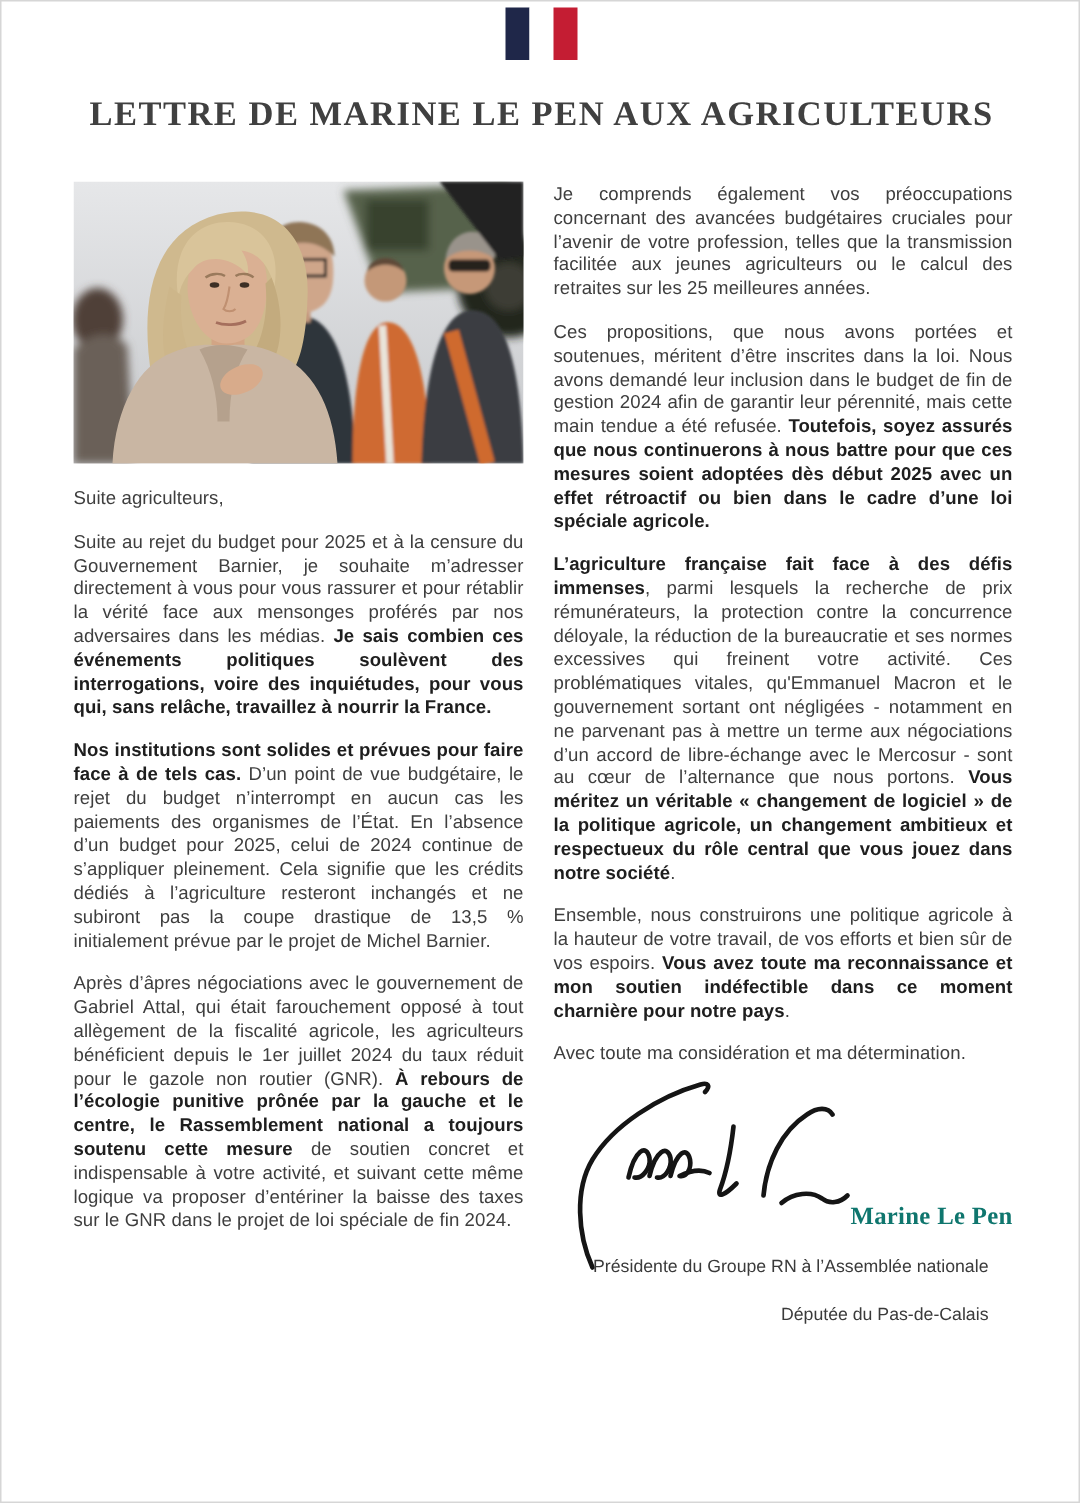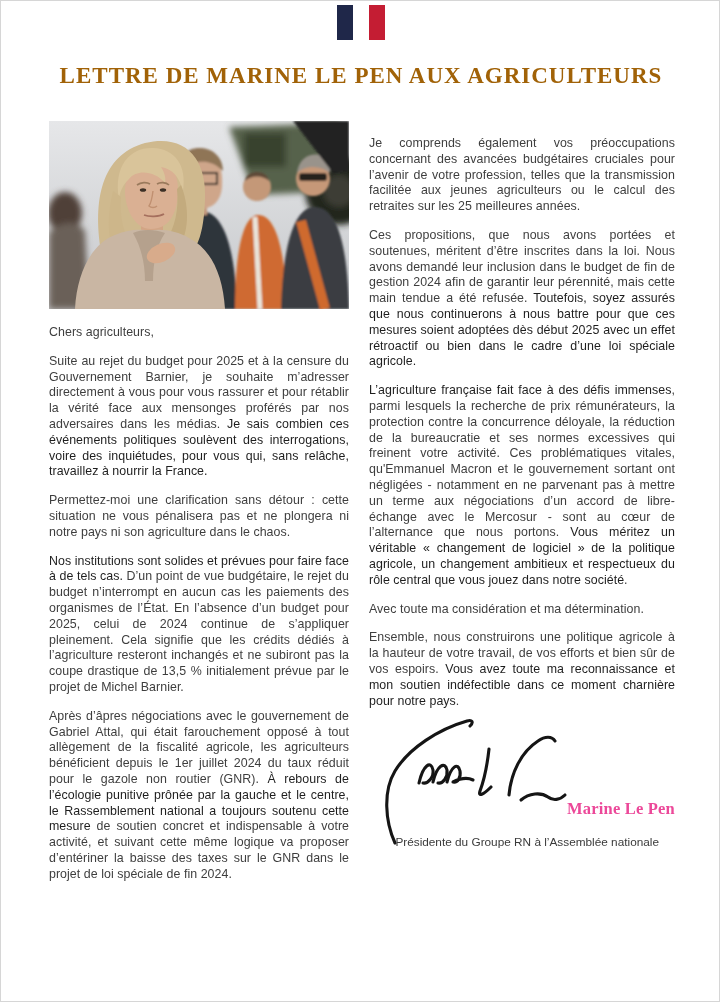--- a/index.html
+++ b/index.html
@@ -6,37 +6,37 @@
   #page{
     position:relative;width:720px;height:1002px;box-sizing:border-box;
     background:#ffffff;border:1px solid #d6d6d6;overflow:hidden;
     font-family:"Liberation Sans",sans-serif;
   }
   #flag{position:absolute;top:4px;left:336px;width:48px;height:35px;display:flex;}
   #flag .stripe{flex:1 1 0;}
   #title{
     position:absolute;top:62px;left:0;width:720px;margin:0;text-align:center;
     font-family:"Liberation Serif",serif;font-weight:700;font-size:23px;
-    letter-spacing:1px;color:#a16207;white-space:nowrap;
+    letter-spacing:1px;color:#404040;white-space:nowrap;
   }
   .col{position:absolute;top:120px;}
   #col-left{left:48px;width:300px;}
-  #col-right{left:368px;top:135px;width:306px;}
+  #col-right{left:368px;top:121px;width:306px;}
   .photo{width:300px;height:188px;display:block;margin:0 0 16px 0;}
   .para{
     margin:0;text-align:justify;font-size:12.4px;line-height:15.8px;
     color:#3e3e3e;letter-spacing:0.05px;
   }
   .para + .para{margin-top:13px;}
-  .para .b{font-weight:400;color:#1e1e1e;}
+  .para .b{font-weight:700;color:#1e1e1e;}
   .sig-svg{display:block;margin:6px 0 0 6px;}
   .sign-block{margin-top:-46px;text-align:right;position:relative;}
   .sign-name{
     font-family:"Liberation Serif",serif;font-weight:700;font-size:16.5px;
-    color:#ec4899;margin:0 0 3px 0;letter-spacing:0.2px;
+    color:#0f766e;margin:0 0 3px 0;letter-spacing:0.2px;
   }
   .sign-role{font-size:11.8px;line-height:15.5px;color:#3a3a3a;margin:16px;}
 </style>
 </head>
 <body>
 
 <div id="page">
 
   <div id="flag">
     <div class="stripe" id="st-blue" style="background: rgb(31, 39, 73);"></div>
@@ -100,48 +100,48 @@
         <path d="M104,70 C103,78 102,82 100,85 C102,87 106,87 108,85" stroke="#c09071" stroke-width="1.4" fill="none"></path>
         <path d="M95,94 C100,96 110,96 115,93" stroke="#a56f5d" stroke-width="1.8" fill="none"></path>
         <path d="M26,188 C28,150 44,122 66,114 C80,108 92,108 100,110 C112,107 128,110 140,117 C162,128 174,154 176,188 Z" fill="#c9b6a3"></path>
         <path d="M84,112 C92,126 96,142 96,160 L104,160 C104,140 108,124 116,112 C106,108 92,108 84,112 Z" fill="#b5a18d"></path>
         <g transform="rotate(-24 112 132)">
             <ellipse cx="112" cy="132" rx="15" ry="9" fill="#d8ab8b"></ellipse>
           </g>
       </g>
     </svg>
     <div id="left-paras">
-        <p class="para"><span>Chers agriculteurs,</span></p>
+        <p class="para"><span>Suite agriculteurs,</span></p>
         <p class="para"><span>Suite au rejet du budget pour 2025 et à la censure du Gouvernement Barnier, je souhaite m’adresser directement à vous pour vous rassurer et pour rétablir la vérité face aux mensonges proférés par nos adversaires dans les médias. </span><span class="b">Je sais combien ces événements politiques soulèvent des interrogations, voire des inquiétudes, pour vous qui, sans relâche, travaillez à nourrir la France.</span></p>
-        <p class="para"><span>Permettez-moi une clarification sans détour : cette situation ne vous pénalisera pas et ne plongera ni notre pays ni son agriculture dans le chaos.</span></p>
         <p class="para"><span class="b">Nos institutions sont solides et prévues pour faire face à de tels cas.</span><span> D’un point de vue budgétaire, le rejet du budget n’interrompt en aucun cas les paiements des organismes de l’État. En l’absence d’un budget pour 2025, celui de 2024 continue de s’appliquer pleinement. Cela signifie que les crédits dédiés à l’agriculture resteront inchangés et ne subiront pas la coupe drastique de 13,5 % initialement prévue par le projet de Michel Barnier.</span></p>
         <p class="para"><span>Après d’âpres négociations avec le gouvernement de Gabriel Attal, qui était farouchement opposé à tout allègement de la fiscalité agricole, les agriculteurs bénéficient depuis le 1er juillet 2024 du taux réduit pour le gazole non routier (GNR). </span><span class="b">À rebours de l’écologie punitive prônée par la gauche et le centre, le Rassemblement national a toujours soutenu cette mesure</span><span> de soutien concret et indispensable à votre activité, et suivant cette même logique va proposer d’entériner la baisse des taxes sur le GNR dans le projet de loi spéciale de fin 2024.</span></p>
       </div>
   </div>
 
   <div id="col-right" class="col">
     <div id="right-paras">
         <p class="para"><span>Je comprends également vos préoccupations concernant des avancées budgétaires cruciales pour l’avenir de votre profession, telles que la transmission facilitée aux jeunes agriculteurs ou le calcul des retraites sur les 25 meilleures années.</span></p>
         <p class="para"><span>Ces propositions, que nous avons portées et soutenues, méritent d’être inscrites dans la loi. Nous avons demandé leur inclusion dans le budget de fin de gestion 2024 afin de garantir leur pérennité, mais cette main tendue a été refusée. </span><span class="b">Toutefois, soyez assurés que nous continuerons à nous battre pour que ces mesures soient adoptées dès début 2025 avec un effet rétroactif ou bien dans le cadre d’une loi spéciale agricole.</span></p>
         <p class="para"><span class="b">L’agriculture française fait face à des défis immenses</span><span>, parmi lesquels la recherche de prix rémunérateurs, la protection contre la concurrence déloyale, la réduction de la bureaucratie et ses normes excessives qui freinent votre activité. Ces problématiques vitales, qu'Emmanuel Macron et le gouvernement sortant ont négligées - notamment en ne parvenant pas à mettre un terme aux négociations d’un accord de libre-échange avec le Mercosur - sont au cœur de l’alternance que nous portons. </span><span class="b">Vous méritez un véritable « changement de logiciel » de la politique agricole, un changement ambitieux et respectueux du rôle central que vous jouez dans notre société</span><span>.</span></p>
+        <p class="para"><span>Ensemble, nous construirons une politique agricole à la hauteur de votre travail, de vos efforts et bien sûr de vos espoirs. </span><span class="b">Vous avez toute ma reconnaissance et mon soutien indéfectible dans ce moment charnière pour notre pays</span><span>.</span></p>
         <p class="para"><span>Avec toute ma considération et ma détermination.</span></p>
-        <p class="para"><span>Ensemble, nous construirons une politique agricole à la hauteur de votre travail, de vos efforts et bien sûr de vos espoirs. </span><span class="b">Vous avez toute ma reconnaissance et mon soutien indéfectible dans ce moment charnière pour notre pays</span><span>.</span></p>
       </div>
 
     <svg class="sig-svg" width="230" height="130" viewBox="0 0 230 130" aria-hidden="true">
       <g fill="none" stroke="#151515" stroke-width="3.1" stroke-linecap="round" stroke-linejoin="round">
         <path d="M 20,128 C 10,106 8,76 20,56 C 34,33 64,14 92,6 C 97,4.5 99,7 95,11"></path>
         <path d="M 44,68 C 48,50 56,45 58,55 C 59,62 53,69 48,68"></path>
         <path d="M 58,67 C 62,50 70,46 72,55 C 73,62 68,69 63,68"></path>
         <path d="M 72,67 C 76,51 83,47 85,56 C 86,62 83,68 78,67 C 84,64 92,62 98,65"></path>
         <path d="M 114,34 C 112,52 108,68 105,76 C 103,82 108,80 116,72"></path>
         <path d="M 134,80 C 136,58 146,37 163,26 C 170,21 177,21 180,26"></path>
         <path d="M 146,85 C 154,78 166,77 173,82 C 178,86 185,85 190,80"></path>
       </g>
     </svg>
 
     <div class="sign-block">
       <p class="sign-name">Marine Le Pen</p>
       <p class="sign-role">Présidente du Groupe RN à l’Assemblée nationale</p>
+      <p class="sign-role">Députée du Pas-de-Calais</p>
     </div>
   </div>
 
 </div>
 
 </body></html>

